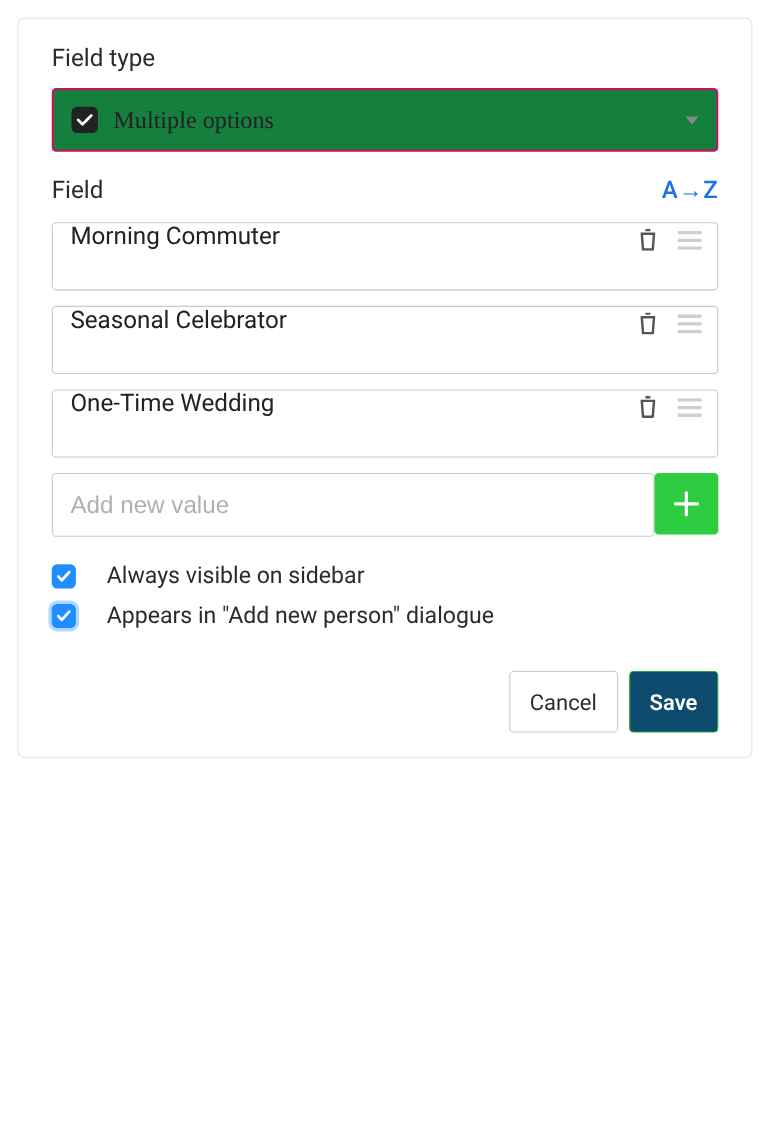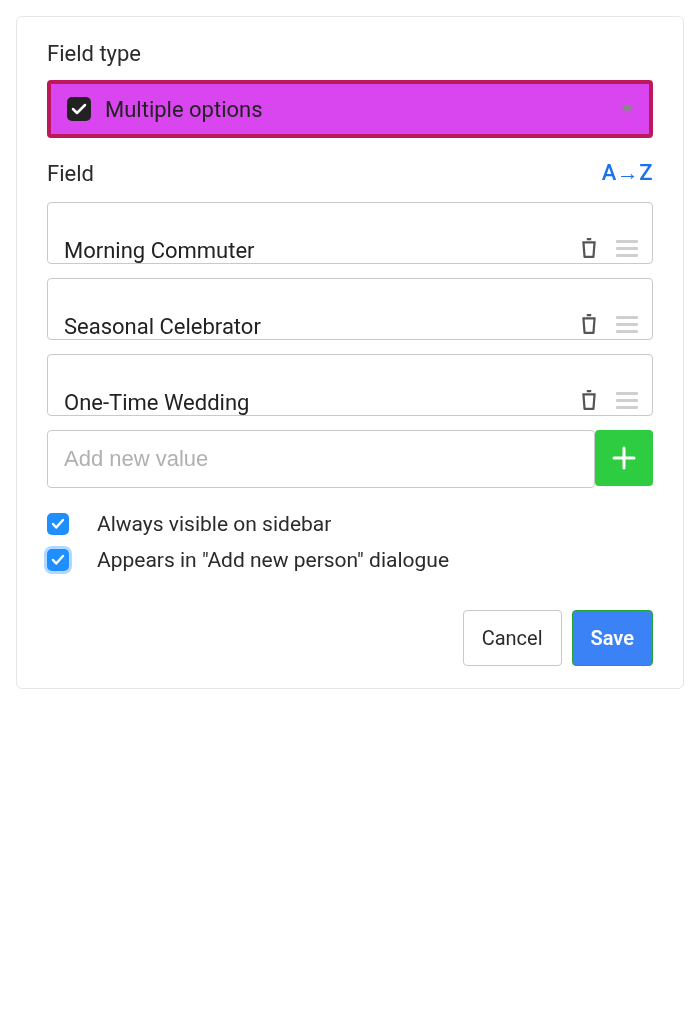--- a/index.html
+++ b/index.html
@@ -29,28 +29,29 @@
       padding: 0 16px;
       font-size: 22px;
       color: #222;
       outline: none;
       background: #fff;
     }
     .text-input::placeholder { color: #b0b0b0; }
     .select-box {
       width: 100%;
       height: 58px;
-      border: 4px solid #be185d;
+      border: 2px solid #be185d;
       border-radius: 4px;
       padding: 0 16px;
       display: flex;
       align-items: center;
-      background: #d946ef;
+      background: #15803d;
       position: relative;
       cursor: pointer;
+      font-family: Liberation Serif, serif;
     }
     .select-icon {
       width: 24px;
       height: 24px;
       background: #222;
       border-radius: 5px;
       display: flex;
       align-items: center;
       justify-content: center;
       margin-right: 14px;
@@ -76,21 +77,21 @@
     }
     .sort-link {
       font-size: 22px;
       color: #1a73e8;
       font-weight: 500;
       cursor: pointer;
       letter-spacing: 0.5px;
     }
     .value-row {
       display: flex;
-      align-items: flex-end;
+      align-items: flex-start;
       height: 62px;
       border: 1px solid #c9c9c9;
       border-radius: 4px;
       padding: 0 10px 0 16px;
       margin-bottom: 14px;
       background: #fff;
     }
     .value-text {
       flex: 1;
       font-size: 22px;
@@ -178,21 +179,21 @@
       align-items: center;
       justify-content: center;
       cursor: pointer;
     }
     .btn-cancel {
       background: #fff;
       border: 1px solid #c9c9c9;
       color: #2b2b2b;
     }
     .btn-save {
-      background: #3b82f6;
+      background: #0c4a6e;
       border: 1px solid #25a82f;
       color: #fff;
       font-weight: 600;
     }
   </style>
 </head>
 <body>
 
 <div class="panel">
 

